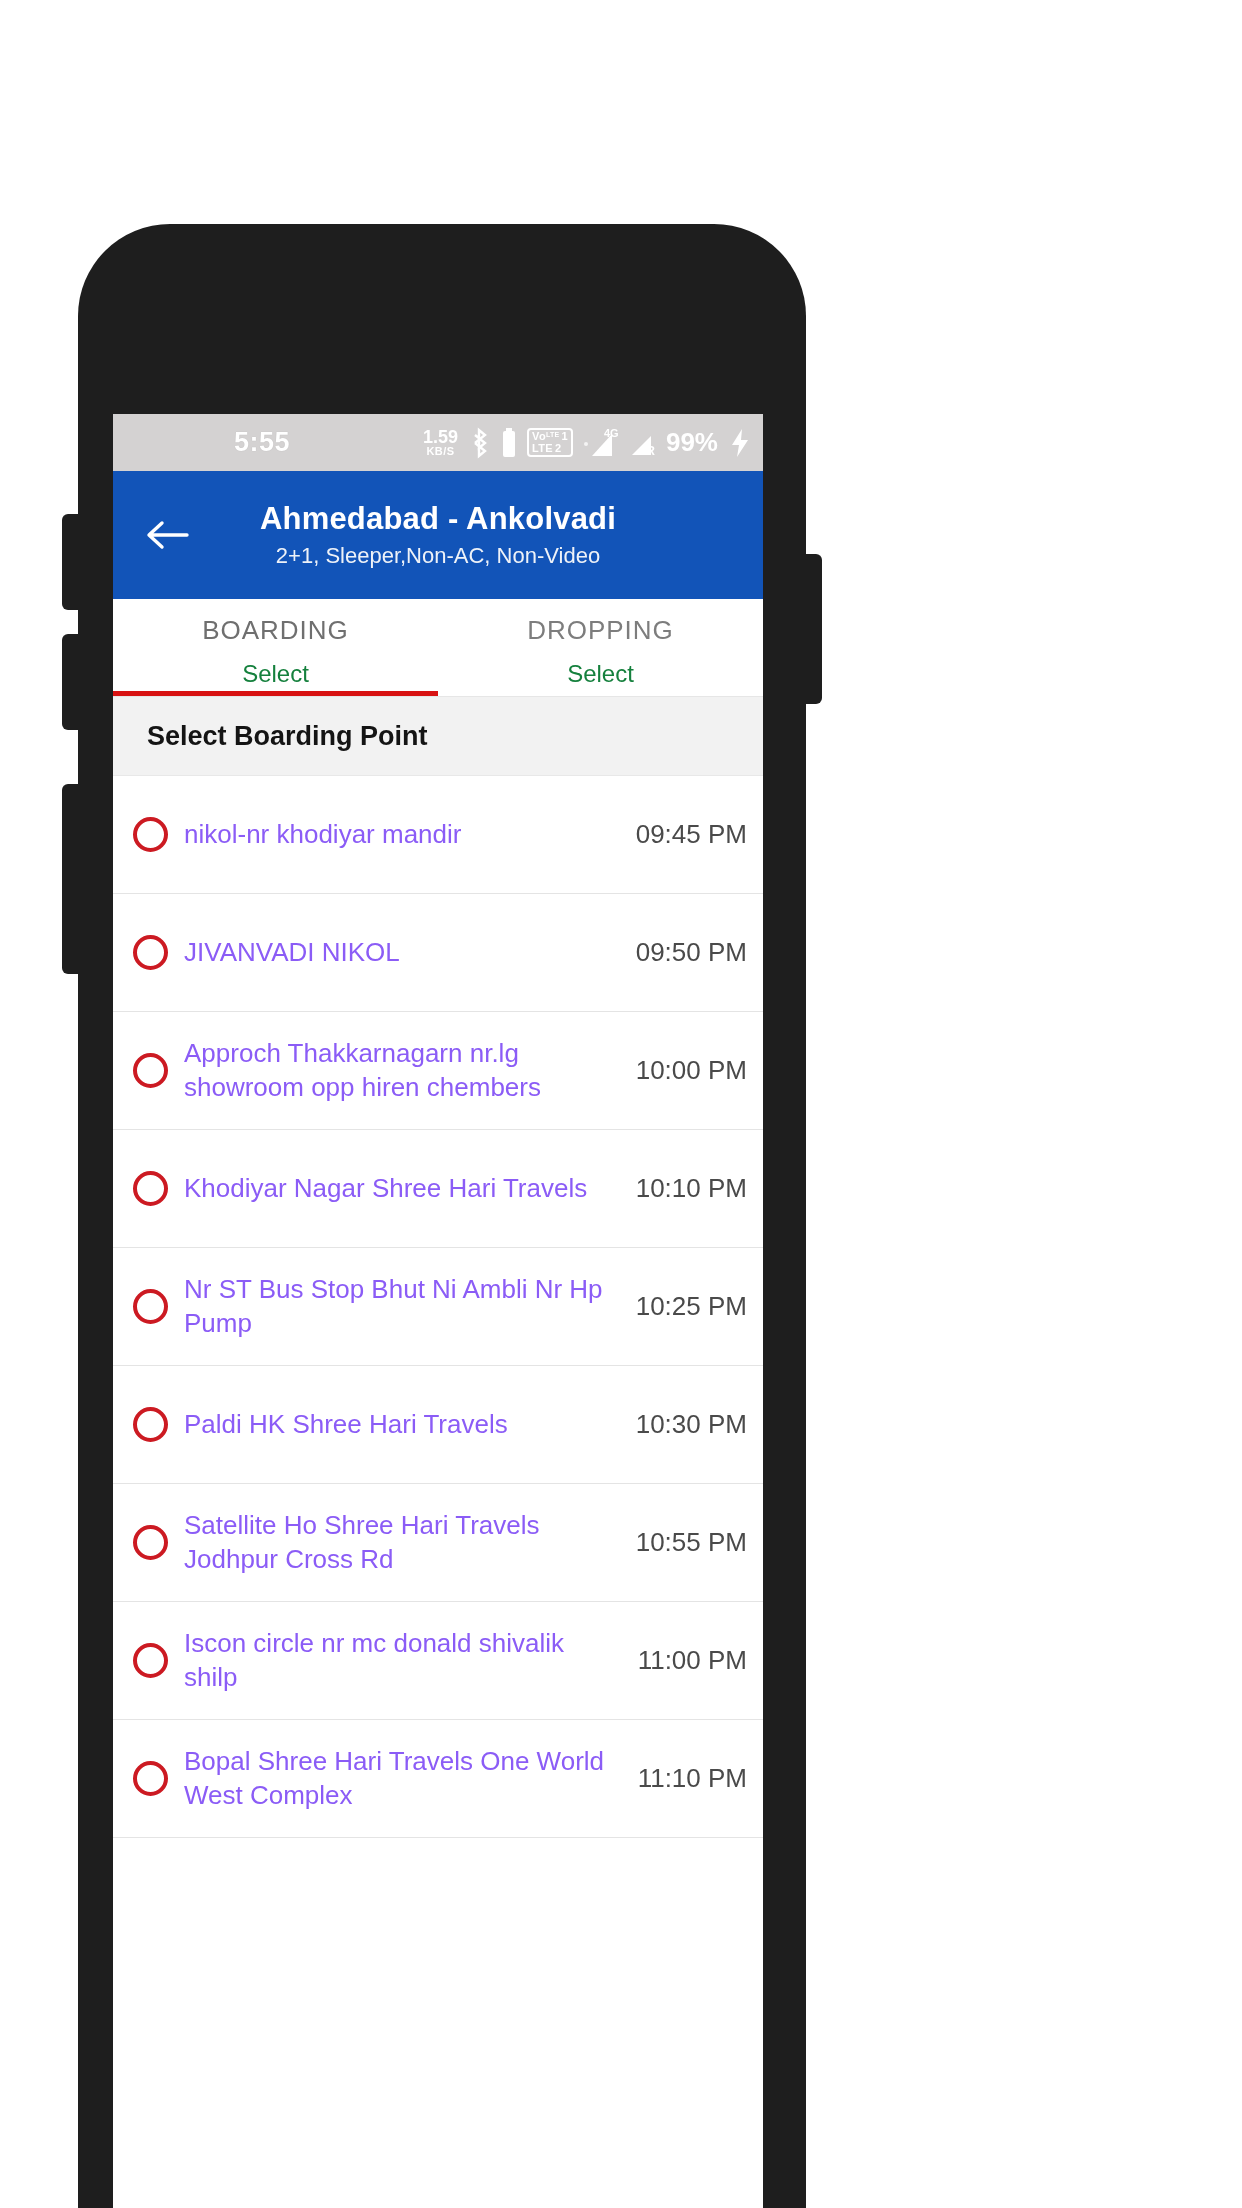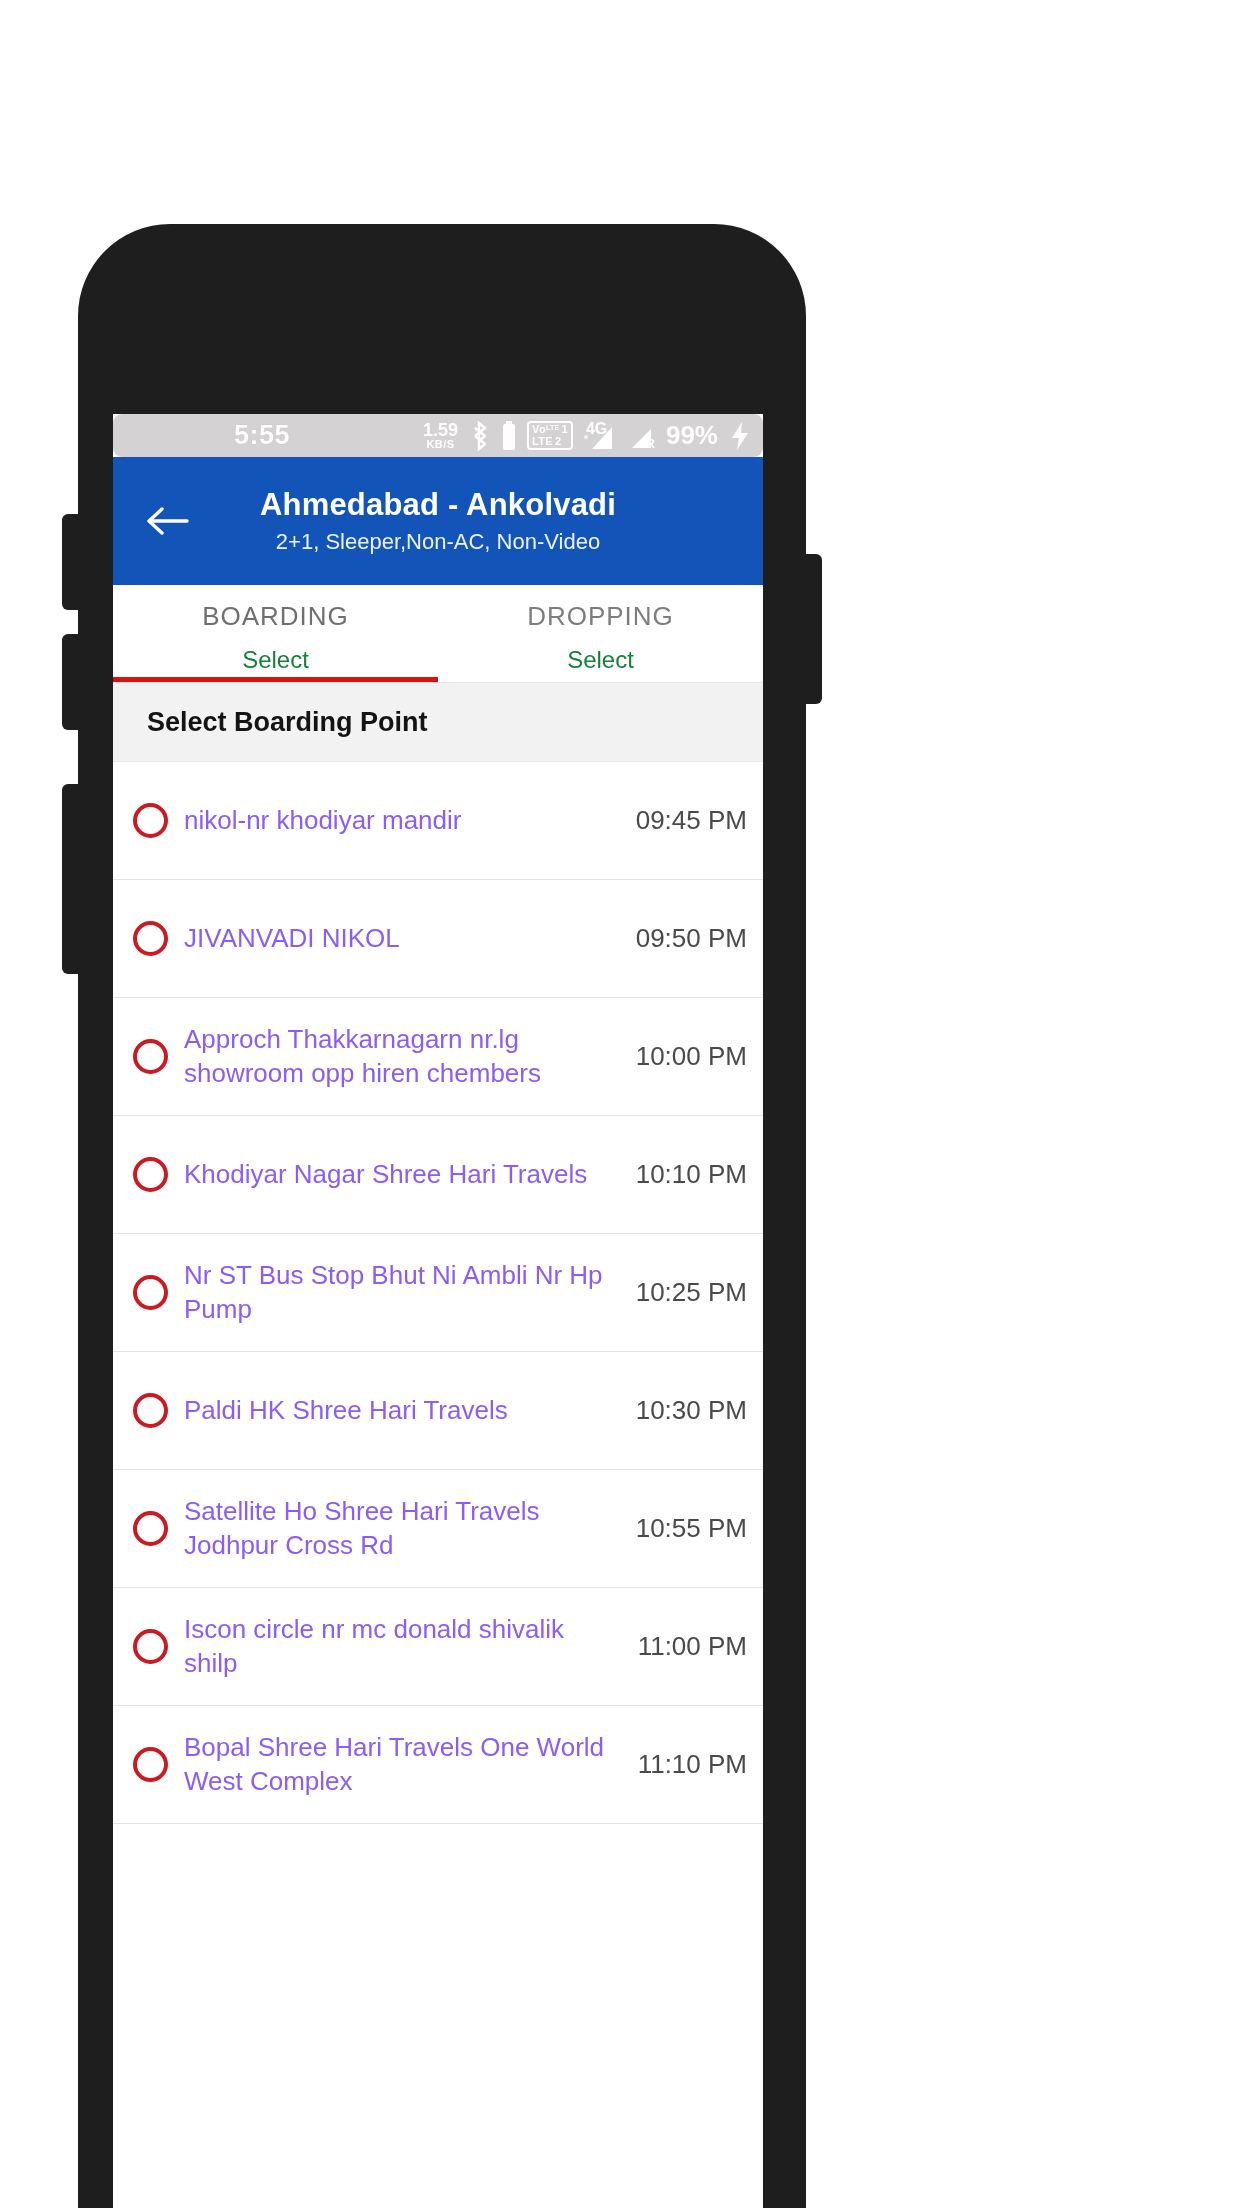--- a/index.html
+++ b/index.html
@@ -45,27 +45,26 @@
     top: 190px;
     width: 650px;
     height: 1910px;
     background: #ffffff;
     overflow: hidden;
     border: 0;
   }
 
   
   #status-bar {
-    height: 43px;
+    height: 57px;
     background: #d4d2d2;
     display: flex;
     align-items: center;
     position: relative;
     color: #ffffff;
-    border-radius: 9px;
   }
   #status-time {
     position: absolute;
     left: 121px;
     font-size: 27px;
     font-weight: 600;
     letter-spacing: 0.5px;
     color: #ffffff;
     text-shadow: 0 0 1px rgba(0,0,0,.18);
   }
@@ -259,21 +258,21 @@
               <sup>LTE</sup>
             <span style="margin-left:2px">1</span>
           </span>
           <span class="r1">
             <span>LTE</span>
             <span style="margin-left:2px">2</span>
           </span>
         </div>
 
         <div class="st-ico" style="position:relative;">
-          <span style="position:absolute;left:2px;top:-1px;font-size:16px;font-weight:700;">4G</span>
+          <span style="position:absolute;left:20px;top:-1px;font-size:11px;font-weight:700;">4G</span>
           <svg width="30" height="30" viewBox="0 0 30 30" aria-hidden="true">
             <circle cx="2" cy="16" r="2" fill="#ffffff" opacity=".75"></circle>
             <polygon points="28,6 28,28 8,28" fill="#ffffff"></polygon>
           </svg>
         </div>
 
         <div class="st-ico" style="position:relative;">
           <svg width="30" height="30" viewBox="0 0 30 30" aria-hidden="true">
             <polygon points="26,8 26,27 7,27" fill="#ffffff"></polygon>
           </svg>

